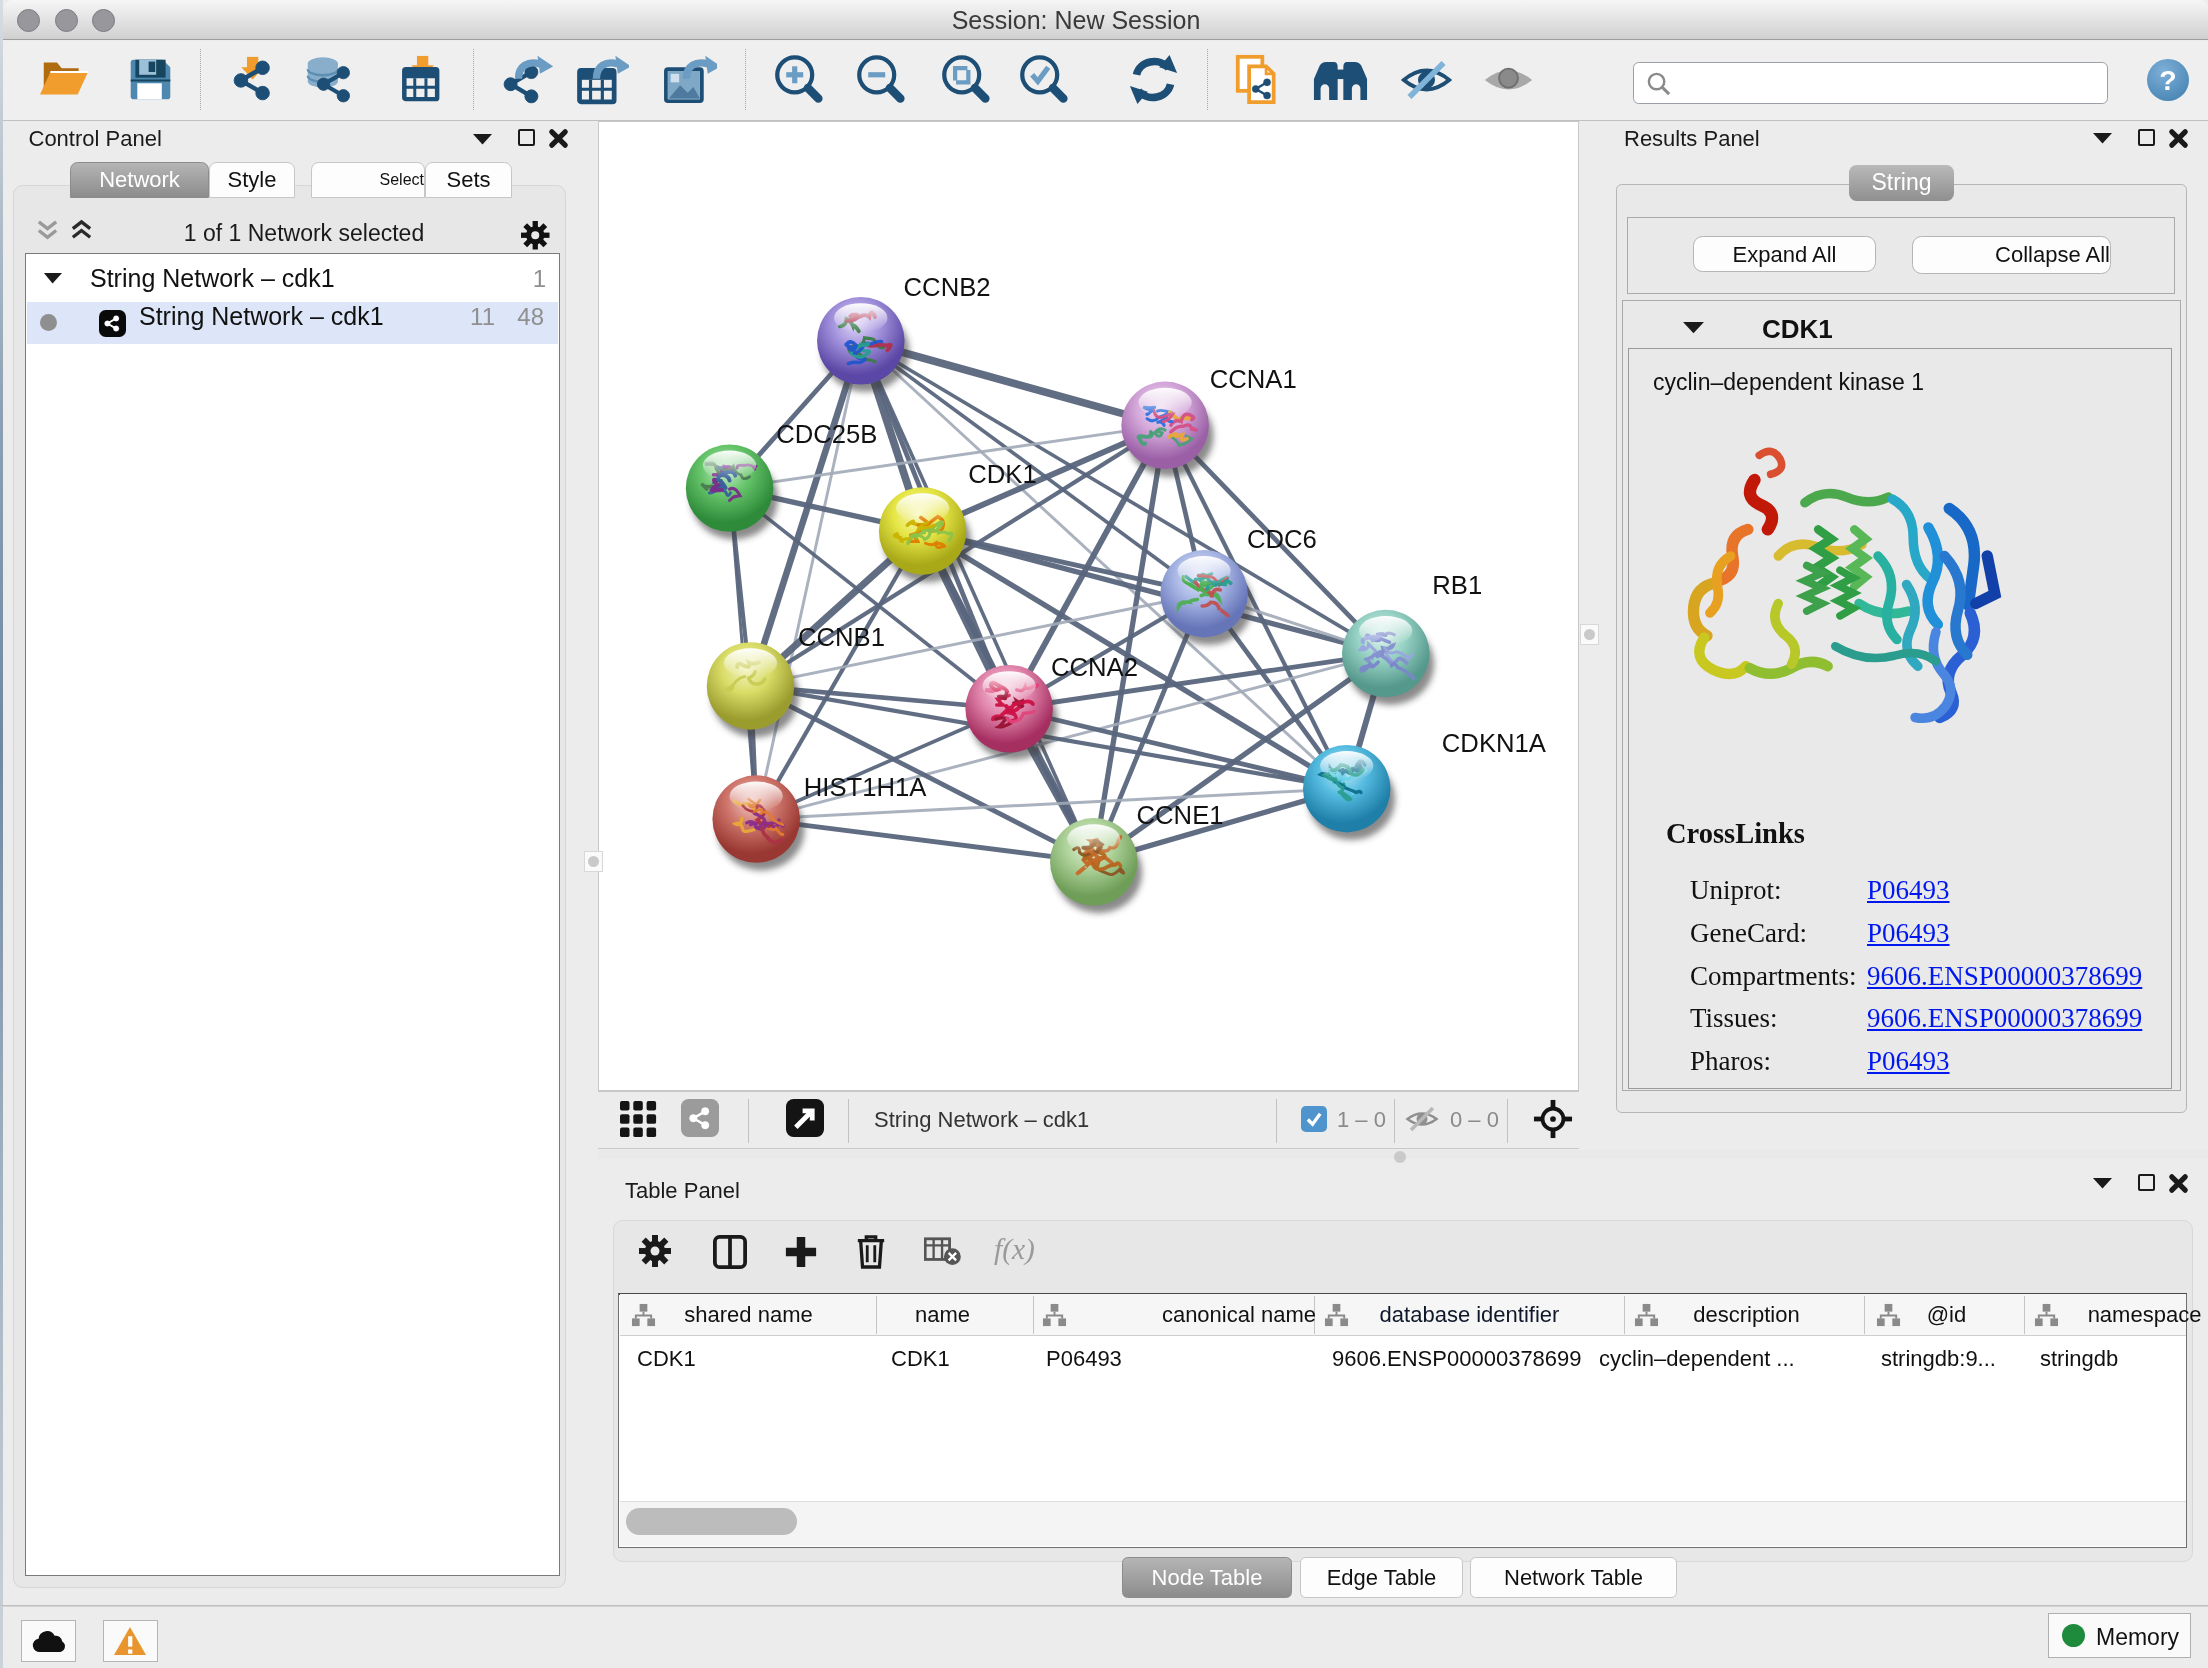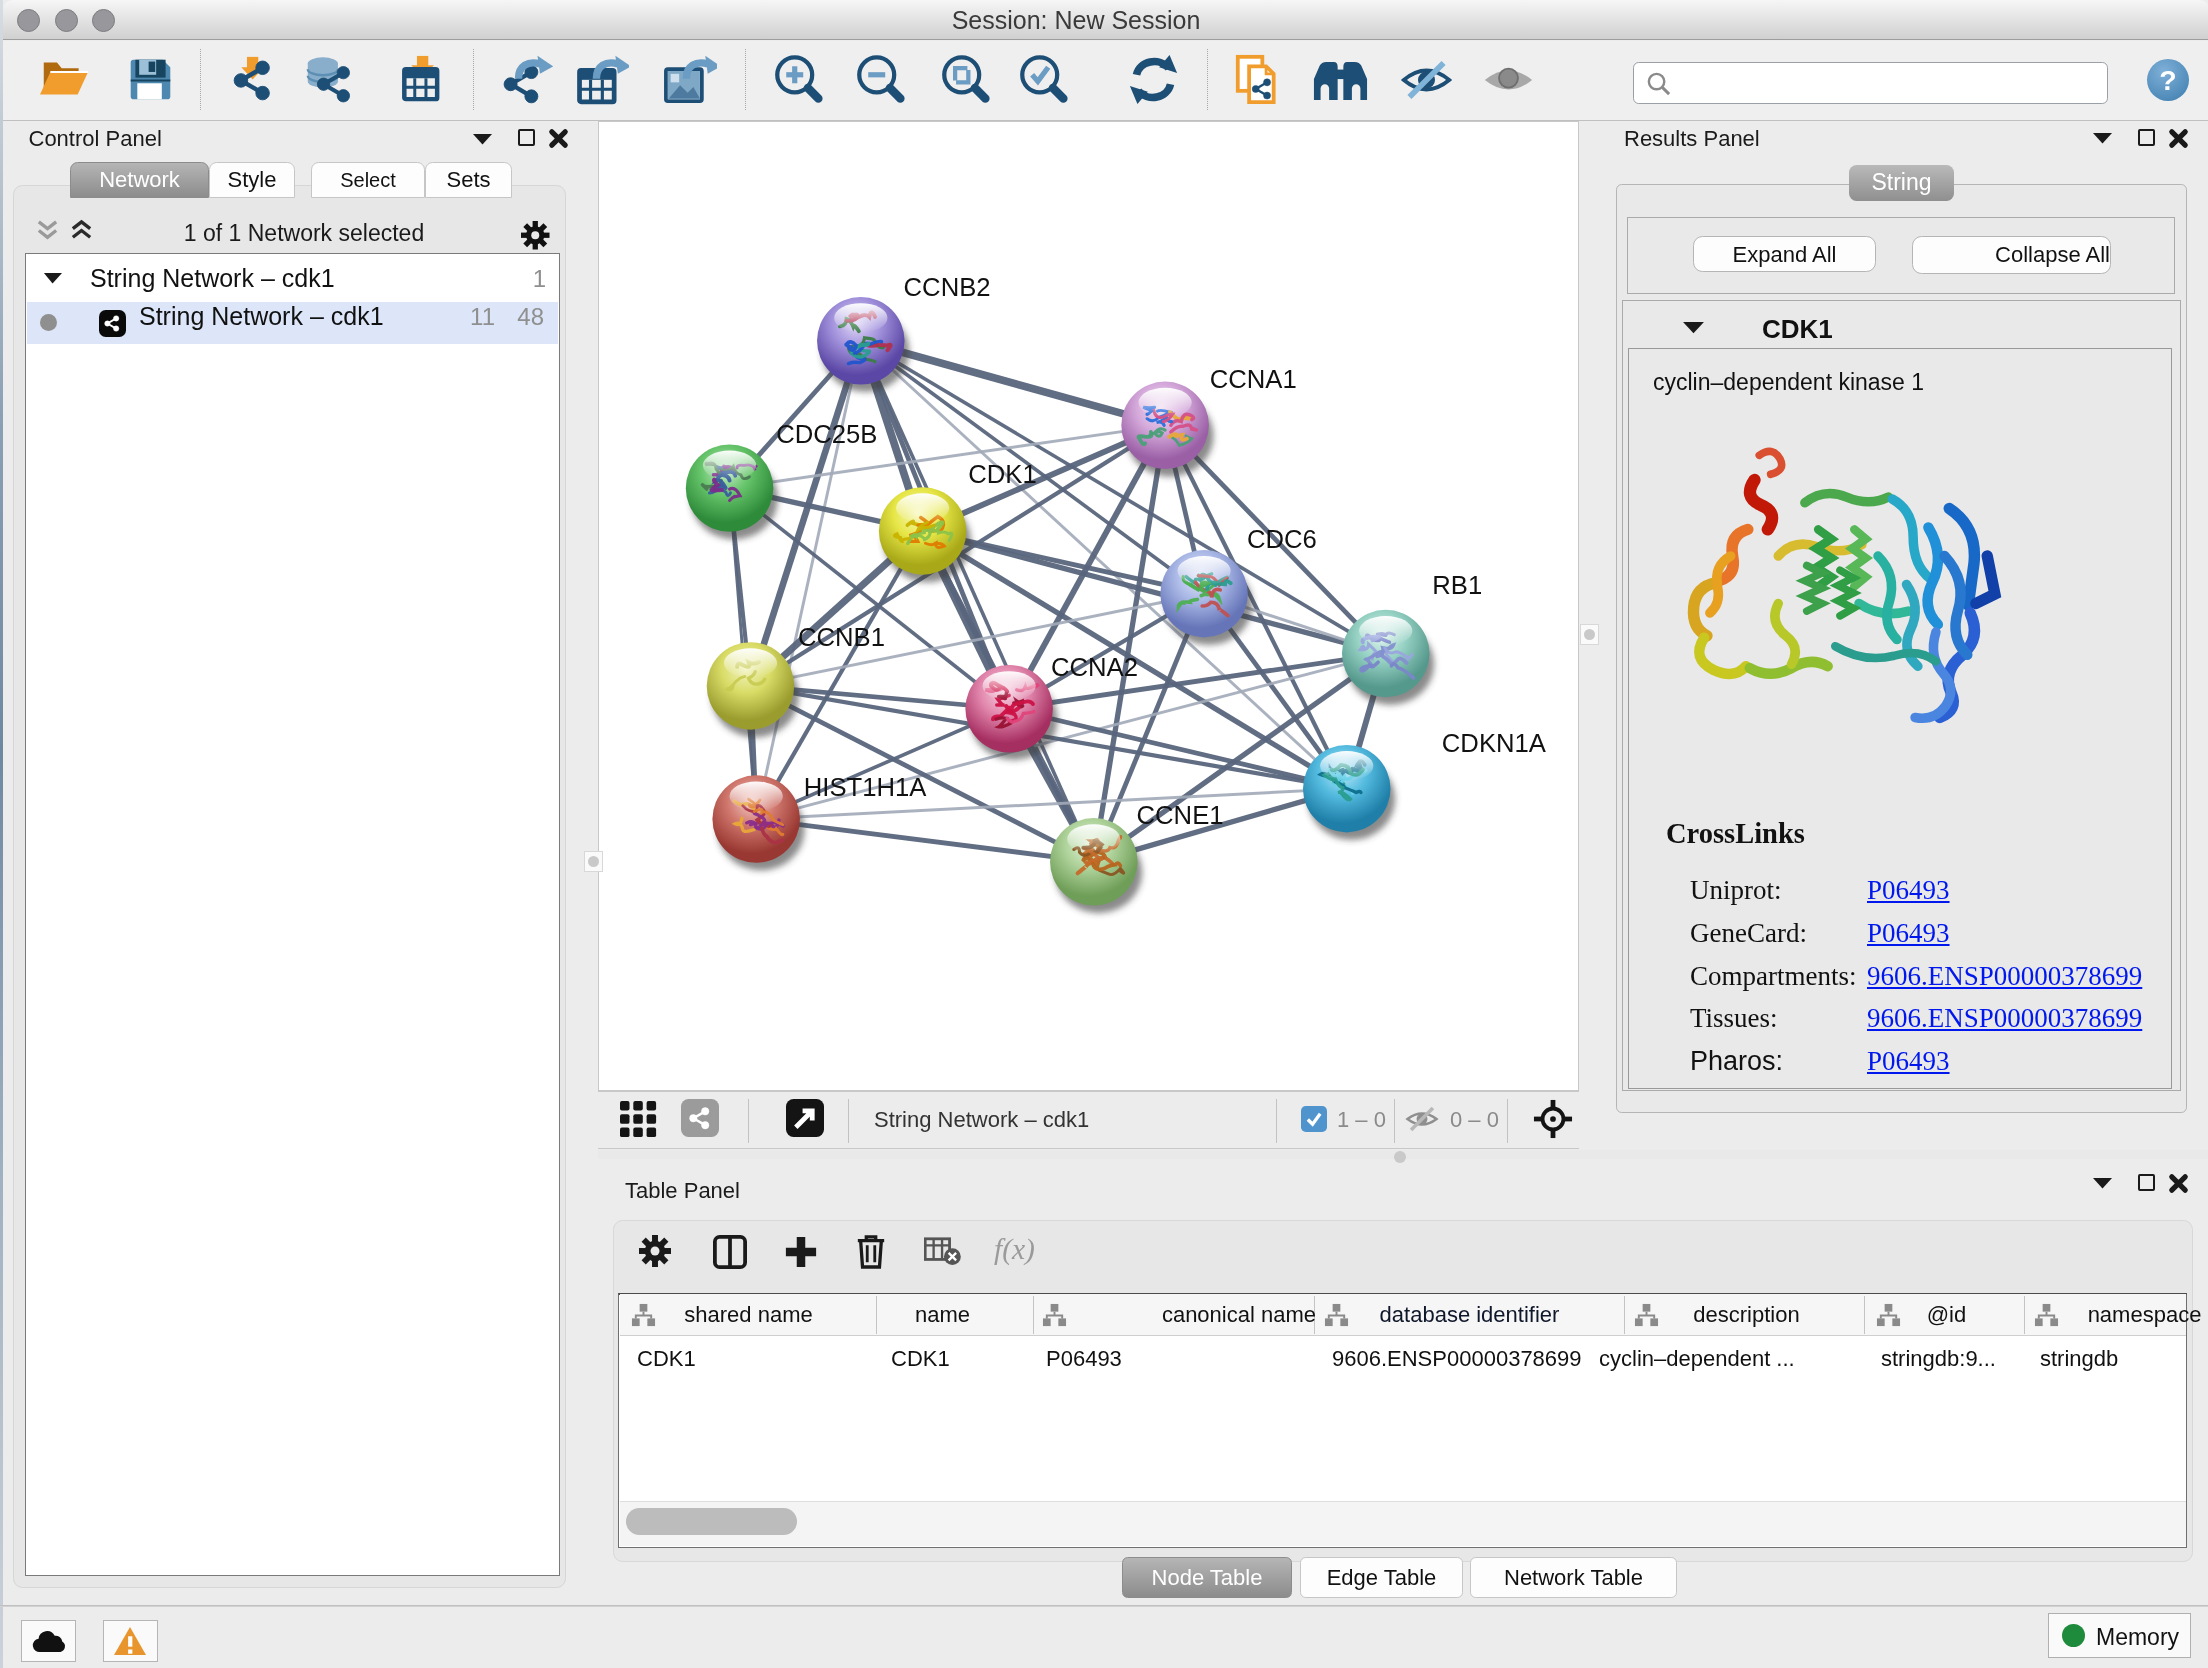--- a/index.html
+++ b/index.html
@@ -173,21 +173,21 @@
 <svg style="position:absolute;left:472px;top:133px" width="21" height="12.4" viewBox="0 0 22 13">
     <path d="M1,1 L21,1 L11,12 z" fill="#1a1a1a"></path>
   </svg>
 <div style="position:absolute;left:518px;top:129px;width:17px;height:17px;border:2.4px solid #1a1a1a;border-radius:1.9px"></div>
 <svg style="position:absolute;left:548px;top:128px" width="21" height="21" viewBox="0 0 22 22">
     <path d="M4,4 L18,18 M18,4 L4,18" stroke="#1a1a1a" stroke-width="5.5" stroke-linecap="round"></path>
   </svg>
 <div class="abs" style="left:13.3px;top:185px;width:553px;height:1403px;background:#e7e7e7;border:1px solid #d6d6d6;border-radius:9.5px"></div>
 <div class="abs" style="left:70px;top:162px;width:139px;height:36px;background:linear-gradient(#b5b5b5,#8c8c8c);color:#fff;border:1px solid #8c8c8c;border-radius:7.6px 7.6px 0 0;font-size:22px;text-align:center;line-height:34px">Network</div>
 <div class="abs" style="left:209px;top:162px;width:86px;height:36px;background:#fdfdfd;color:#111;border:1px solid #c6c6c6;border-radius:7.6px 7.6px 0 0;font-size:22px;text-align:center;line-height:34px">Style</div>
-<div class="abs" style="left:311px;top:162px;width:114px;height:36px;background:#fdfdfd;color:#111;border:1px solid #c6c6c6;border-radius:7.6px 7.6px 0 0;font-size:20px;text-align:center;line-height:34px">Select</div>
+<div class="abs" style="left:311px;top:162px;width:114px;height:36px;background:#fdfdfd;color:#111;border:1px solid #c6c6c6;border-radius:7.6px 7.6px 0 0;font-size:16px;text-align:right;line-height:34px">Select</div>
 <div class="abs" style="left:425px;top:162px;width:87px;height:36px;background:#fdfdfd;color:#111;border:1px solid #c6c6c6;border-radius:7.6px 7.6px 0 0;font-size:22px;text-align:center;line-height:34px">Sets</div>
 <svg class="abs" style="left:34px;top:219px" width="27" height="25" viewBox="0 0 28 26">
     <path d="M5,3 L14,10 L23,3 M5,12 L14,19 L23,12" stroke="#9a9a9a" stroke-width="3.5" fill="none"></path>
   </svg>
 <svg class="abs" style="left:68px;top:219px" width="27" height="25" viewBox="0 0 28 26">
     <path d="M5,10 L14,3 L23,10 M5,19 L14,12 L23,19" stroke="#2a2a2a" stroke-width="3.5" fill="none"></path>
   </svg>
 <div class="t" style="left:114px;top:220px;width:380px;text-align:center;font-size:23px;color:#1a1a1a">1 of 1 Network selected</div>
 <svg style="position:absolute;left:521px;top:221px" width="28.5" height="28.5" viewBox="0 0 30 30">
     <rect x="12.214285714285715" y="0" width="5.571428571428571" height="7.5" fill="#111" transform="rotate(0 15.0 15.0)"></rect>
@@ -664,21 +664,21 @@
   </svg>
 <div class="t" style="left:1666px;top:818px;font-size:28.5px;font-weight:bold;font-family:'Liberation Serif',serif;color:#111">CrossLinks</div>
 <div class="t" style="left:1690px;top:875px;font-size:27px;font-family:'Liberation Serif',serif;color:#111">Uniprot:</div>
 <div class="t" style="left:1867px;top:875px;font-size:27px;font-family:'Liberation Serif',serif;color:#0018ee;text-decoration:underline">P06493</div>
 <div class="t" style="left:1690px;top:918px;font-size:27px;font-family:'Liberation Serif',serif;color:#111">GeneCard:</div>
 <div class="t" style="left:1867px;top:918px;font-size:27px;font-family:'Liberation Serif',serif;color:#0018ee;text-decoration:underline">P06493</div>
 <div class="t" style="left:1690px;top:961px;font-size:27px;font-family:'Liberation Serif',serif;color:#111">Compartments:</div>
 <div class="t" style="left:1867px;top:961px;font-size:27px;font-family:'Liberation Serif',serif;color:#0018ee;text-decoration:underline">9606.ENSP00000378699</div>
 <div class="t" style="left:1690px;top:1003px;font-size:27px;font-family:'Liberation Serif',serif;color:#111">Tissues:</div>
 <div class="t" style="left:1867px;top:1003px;font-size:27px;font-family:'Liberation Serif',serif;color:#0018ee;text-decoration:underline">9606.ENSP00000378699</div>
-<div class="t" style="left:1690px;top:1046px;font-size:27px;font-family:Liberation Sans, sans-serif;color:#111">Pharos:</div>
+<div class="t" style="left:1690px;top:1046px;font-size:27px;font-family:Liberation Serif, serif;color:#111">Pharos:</div>
 <div class="t" style="left:1867px;top:1046px;font-size:27px;font-family:'Liberation Serif',serif;color:#0018ee;text-decoration:underline">P06493</div>
 <div class="t" style="left:625px;top:1178px;font-size:22px;color:#1a1a1a">Table Panel</div>
 <svg style="position:absolute;left:2092px;top:1177px" width="21" height="12.4" viewBox="0 0 22 13">
     <path d="M1,1 L21,1 L11,12 z" fill="#1a1a1a"></path>
   </svg>
 <div style="position:absolute;left:2138px;top:1174px;width:17px;height:17px;border:2.4px solid #1a1a1a;border-radius:1.9px"></div>
 <svg style="position:absolute;left:2168px;top:1173px" width="21" height="21" viewBox="0 0 22 22">
     <path d="M4,4 L18,18 M18,4 L4,18" stroke="#1a1a1a" stroke-width="5.5" stroke-linecap="round"></path>
   </svg>
 <div class="abs" style="left:613px;top:1220px;width:1580px;height:342px;background:#e7e7e7;border:1px solid #d8d8d8;border-radius:9.5px"></div>

